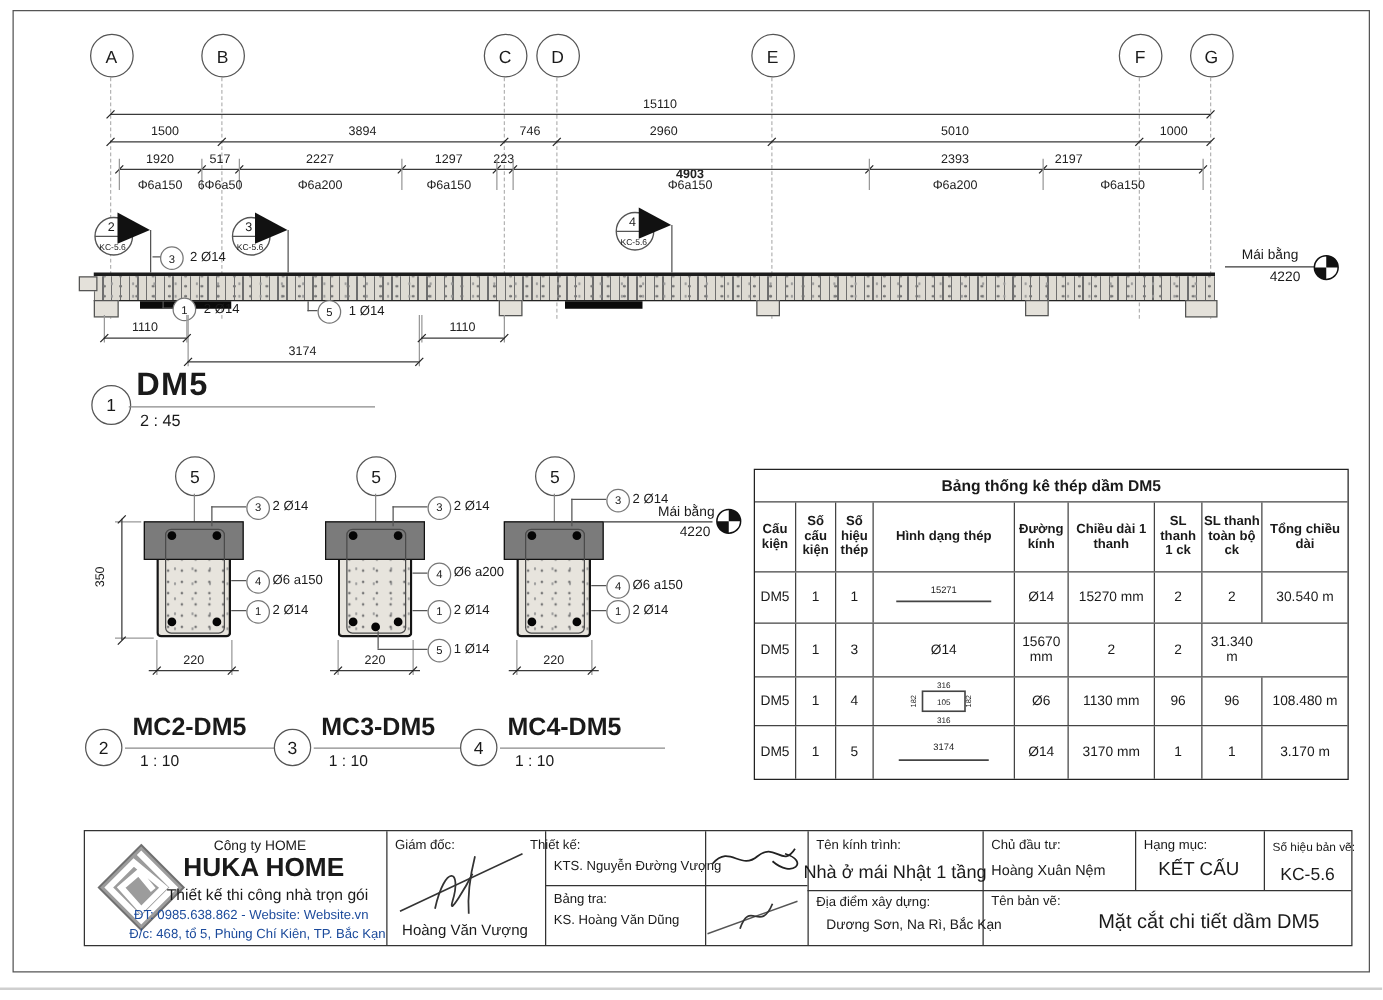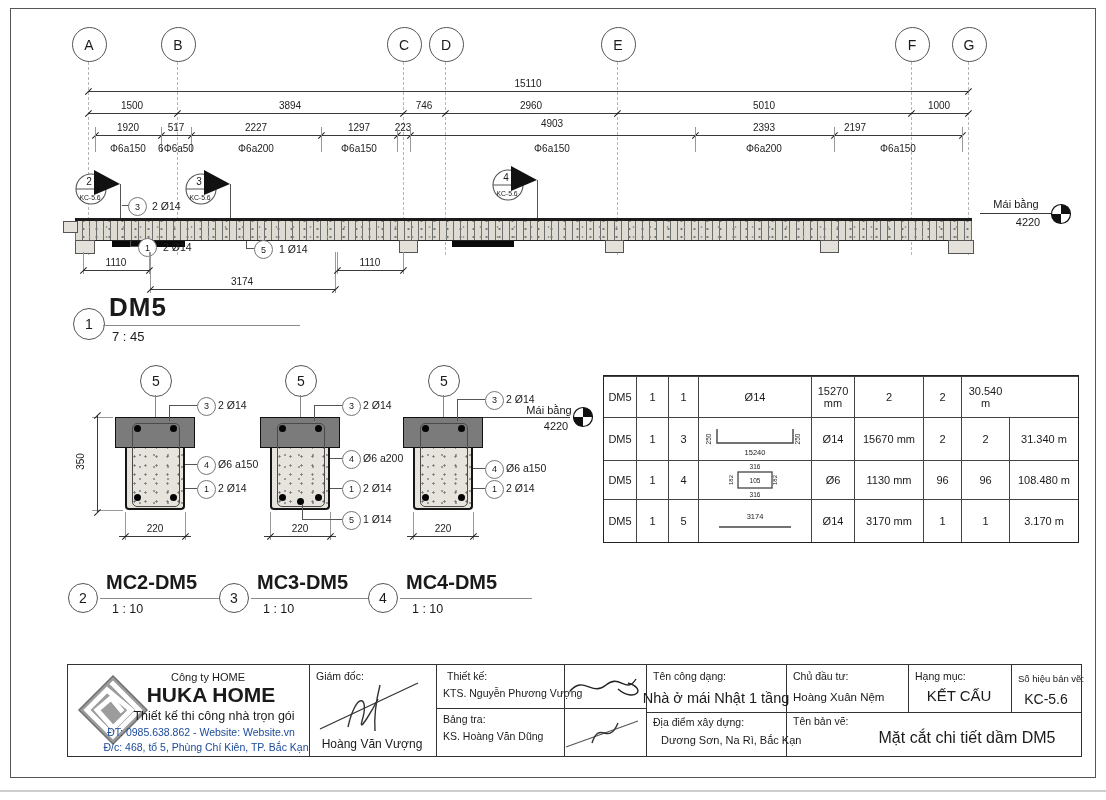--- a/index.html
+++ b/index.html
@@ -114,21 +114,21 @@
     <div class="tick" style="left:440.5px;top:112.5px;"></div>
     <div class="tick" style="left:612.5px;top:112.5px;"></div>
     <div class="tick" style="left:906.5px;top:112.5px;"></div>
     <div class="tick" style="left:963.5px;top:112.5px;"></div>
 
     <div class="cdim" style="left:128px;top:122px;">1920</div>
     <div class="cdim" style="left:176px;top:122px;">517</div>
     <div class="cdim" style="left:256px;top:122px;">2227</div>
     <div class="cdim" style="left:359px;top:122px;">1297</div>
     <div class="cdim" style="left:403px;top:122px;">223</div>
-    <div class="cdim" style="left:552px;top:118px;">4903</div>
+    <div class="cdim" style="left:552px;top:134px;font-weight:bold;">4903</div>
     <div class="cdim" style="left:764px;top:122px;">2393</div>
     <div class="cdim" style="left:855px;top:122px;">2197</div>
     <div class="dimline" style="left:95px;top:135px;width:867px;"></div>
     <div class="tick" style="left:90.5px;top:134.5px;"></div>
     <div class="tick" style="left:156.5px;top:134.5px;"></div>
     <div class="tick" style="left:186.5px;top:134.5px;"></div>
     <div class="tick" style="left:316.5px;top:134.5px;"></div>
     <div class="tick" style="left:392.5px;top:134.5px;"></div>
     <div class="tick" style="left:405.5px;top:134.5px;"></div>
     <div class="tick" style="left:690.5px;top:134.5px;"></div>
@@ -238,21 +238,21 @@
     <div class="tick" style="left:145.5px;top:288.5px;"></div>
     <div class="tick" style="left:330.5px;top:288.5px;"></div>
   </div>
 
   <div>
     <div class="viewnum" style="left:73px;top:308px;width:30px;height:30px;font-size:14px;">
         <span>1</span>
       </div>
     <div class="lbl" style="left:109px;top:292px;font-size:26px;font-weight:600;letter-spacing:1px;">DM5</div>
     <div class="underl" style="left:103px;top:325px;width:197px;"></div>
-    <div class="lbl" style="left:112px;top:329px;font-size:13px;">7 : 45</div>
+    <div class="lbl" style="left:112px;top:329px;font-size:13px;">2 : 45</div>
   </div>
 
   <div>
     <div class="viewnum" style="left:140px;top:365px;width:30px;height:30px;font-size:14px;">
         <span>5</span>
       </div>
     <div class="vlead" style="left:155px;top:395px;height:23px;background:#888;"></div>
     <div class="slab" style="left:115px;top:417px;"></div>
     <div class="stem concrete" style="left:125px;top:448px;"></div>
     <div class="stirrup" style="left:132px;top:423px;"></div>
@@ -400,42 +400,54 @@
     <div class="lbl" style="left:263px;top:602px;font-size:12.5px;">1 : 10</div>
     <div class="viewnum" style="left:368px;top:583px;width:28px;height:28px;font-size:14px;">
         <span>4</span>
       </div>
     <div class="lbl" style="left:406px;top:571px;font-size:20px;font-weight:600;">MC4-DM5</div>
     <div class="underl" style="left:400px;top:598px;width:132px;"></div>
     <div class="lbl" style="left:412px;top:602px;font-size:12.5px;">1 : 10</div>
   </div>
 
   <div class="tbl">
+    <div class="ttitle">
+        <span>Bảng thống kê thép dầm DM5</span>
+      </div>
+    <div class="trow thead">
+      <div>Cấu kiện</div>
+      <div>Số cấu kiện</div>
+      <div>Số hiệu thép</div>
+      <div>Hình dạng thép</div>
+      <div>Đường kính</div>
+      <div>Chiều dài 1 thanh</div>
+      <div>SL thanh 1 ck</div>
+      <div>SL thanh toàn bộ ck</div>
+      <div>Tổng chiều dài</div>
+    </div>
     <div class="trow" style="height:40px;">
       <div>DM5</div>
       <div>1</div>
       <div>1</div>
+      <div>
+        <svg width="100" height="38">
+          <text x="50" y="15" text-anchor="middle" font-size="7.5">15271</text>
+          <line x1="12" y1="22" x2="88" y2="22" stroke="#444" stroke-width="1.4"></line>
+        </svg>
+      </div>
       <div>Ø14</div>
       <div>15270 mm</div>
       <div>2</div>
       <div>2</div>
       <div>30.540 m</div>
     </div>
     <div class="trow" style="height:42px;">
       <div>DM5</div>
       <div>1</div>
       <div>3</div>
-      <div>
-        <svg width="104" height="40">
-          <polyline points="14,10 14,24 90,24 90,10" fill="none" stroke="#444" stroke-width="1.4"></polyline>
-          <text x="8" y="20" font-size="6.5" text-anchor="middle" transform="rotate(-90 8 20)">250</text>
-          <text x="97" y="20" font-size="6.5" text-anchor="middle" transform="rotate(-90 97 20)">250</text>
-          <text x="52" y="36" text-anchor="middle" font-size="7.5">15240</text>
-        </svg>
-      </div>
       <div>Ø14</div>
       <div>15670 mm</div>
       <div>2</div>
       <div>2</div>
       <div>31.340 m</div>
     </div>
     <div class="trow" style="height:38px;">
       <div>DM5</div>
       <div>1</div>
       <div>4</div>
@@ -495,34 +507,34 @@
     <div class="lbl blue" style="left:138px;top:76px;font-size:10.5px;transform:translateX(-50%);">Đ/c: 468, tổ 5, Phùng Chí Kiên, TP. Bắc Kạn</div>
 
     <div class="lbl small" style="left:248px;top:5px;">Giám đốc:</div>
     <svg class="abs" style="left:250px;top:12px;" width="108" height="58">
       <line x1="2" y1="52" x2="100" y2="6" stroke="#333" stroke-width="1.3"></line>
       <path d="M30 50 C 38 14, 52 18, 44 44 C 40 58, 56 30, 60 22" fill="none" stroke="#333" stroke-width="1.4"></path>
       <path d="M62 8 C 58 24, 56 40, 57 54" fill="none" stroke="#333" stroke-width="1.4"></path>
     </svg>
     <div class="lbl" style="left:304px;top:72px;font-size:12px;transform:translateX(-50%);">Hoàng Văn Vượng</div>
 
-    <div class="lbl small" style="left:379px;top:5px;">Thiết kế:</div>
-    <div class="lbl" style="left:375px;top:22px;font-size:10.5px;">KTS. Nguyễn Phương Vượng</div>
+    <div class="lbl small" style="left:356px;top:5px;">Thiết kế:</div>
+    <div class="lbl" style="left:375px;top:22px;font-size:10.5px;">KTS. Nguyễn Đường Vượng</div>
     <svg class="abs" style="left:498px;top:6px;" width="78" height="36">
       <path d="M4 20 C 18 4, 26 26, 40 14 S 60 24, 70 8" fill="none" stroke="#222" stroke-width="1.4"></path>
       <path d="M52 18 c 16 14, 30 0, 10 -6" fill="none" stroke="#222" stroke-width="1.4"></path>
     </svg>
     <div class="lbl small" style="left:375px;top:48px;">Bảng tra:</div>
     <div class="lbl" style="left:375px;top:65px;font-size:10.5px;">KS. Hoàng Văn Dũng</div>
     <svg class="abs" style="left:494px;top:46px;" width="80" height="42">
       <line x1="4" y1="36" x2="76" y2="10" stroke="#555" stroke-width="1.1"></line>
       <path d="M30 32 C 38 8, 46 36, 56 12" fill="none" stroke="#333" stroke-width="1.4"></path>
     </svg>
 
-    <div class="lbl small" style="left:585px;top:5px;">Tên công dạng:</div>
+    <div class="lbl small" style="left:585px;top:5px;">Tên kính trình:</div>
     <div class="lbl" style="left:648px;top:25px;font-size:14.5px;transform:translateX(-50%);">Nhà ở mái Nhật 1 tầng</div>
     <div class="lbl small" style="left:725px;top:5px;">Chủ đầu tư:</div>
     <div class="lbl" style="left:725px;top:26px;font-size:11.5px;">Hoàng Xuân Nệm</div>
     <div class="lbl small" style="left:847px;top:5px;">Hạng mục:</div>
     <div class="lbl" style="left:891px;top:22px;font-size:15px;transform:translateX(-50%);">KẾT CẤU</div>
     <div class="lbl" style="left:950px;top:8px;font-size:9.5px;">Số hiệu bản vẽ:</div>
     <div class="lbl" style="left:978px;top:26px;font-size:14px;transform:translateX(-50%);">KC-5.6</div>
 
     <div class="lbl small" style="left:585px;top:51px;text-align:right;">Địa điểm xây dựng:</div>
     <div class="lbl" style="left:593px;top:69px;font-size:11px;">Dương Sơn, Na Rì, Bắc Kạn</div>

